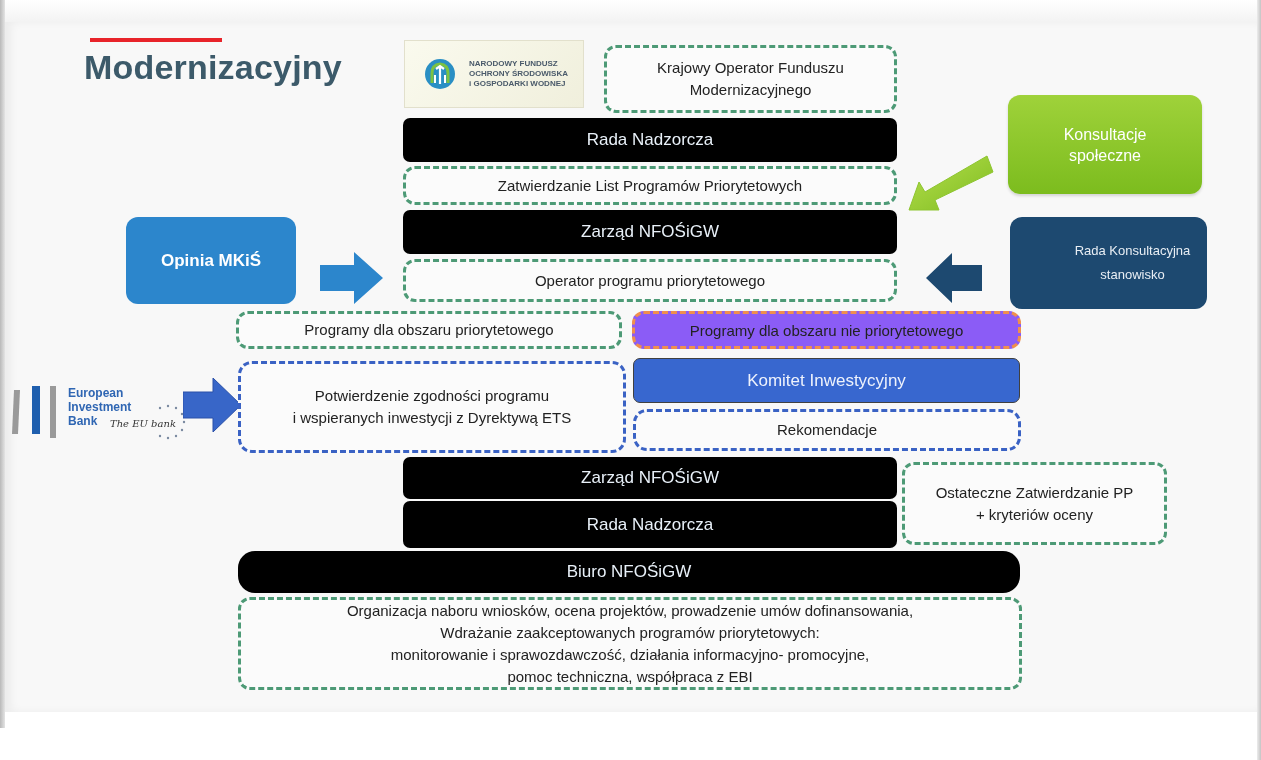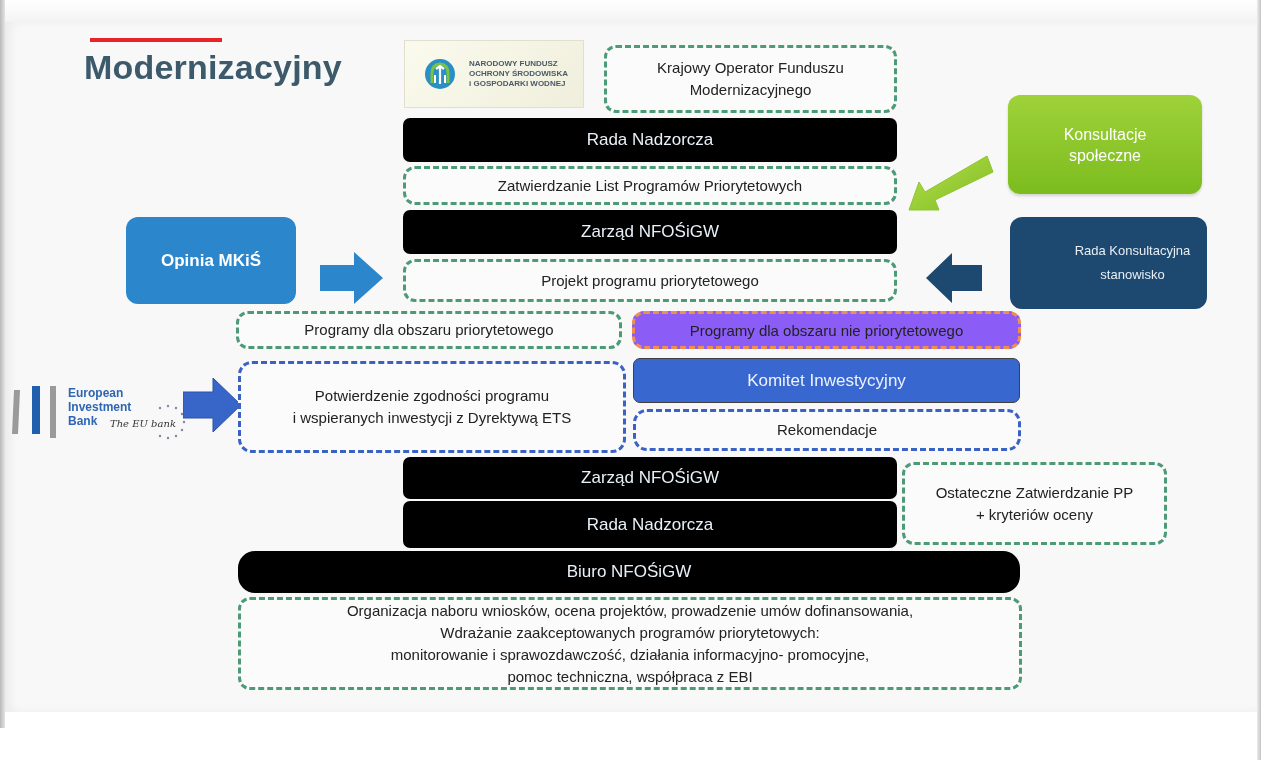--- a/index.html
+++ b/index.html
@@ -68,21 +68,21 @@
 
 <div class="abs dashed center" style="left:403px;top:166px;width:494px;height:39px;">
   <span>Zatwierdzanie List Programów Priorytetowych</span>
 </div>
 
 <div class="abs solid-dark center" style="left:403px;top:210px;width:494px;height:44px;">
   <span>Zarząd NFOŚiGW</span>
 </div>
 
 <div class="abs dashed center" style="left:403px;top:259px;width:494px;height:43px;">
-  <span>Projekt programu priorytetowego</span>
+  <span>Operator programu priorytetowego</span>
 </div>
 
 <div class="abs green-box center" style="flex-direction:column;">
   <div>Konsultacje</div>
   <div>społeczne</div>
 </div>
 <svg class="abs" style="left:905px;top:148px;" width="90" height="68" viewBox="0 0 90 68">
   <defs>
     <linearGradient id="ga" x1="0" y1="0" x2="1" y2="1">
       <stop offset="0" stop-color="#b7e04e"></stop>

